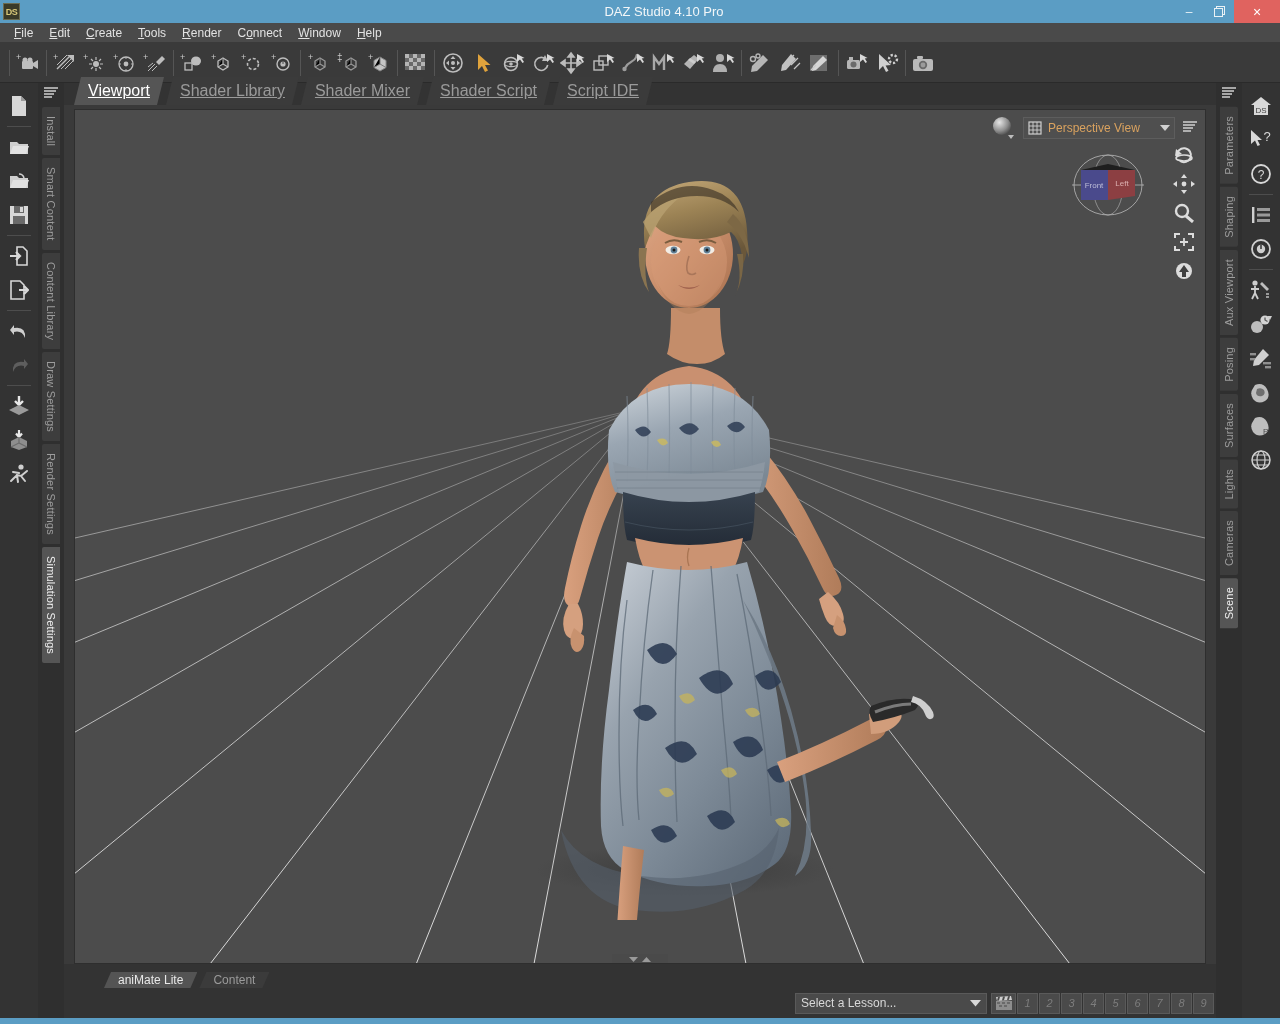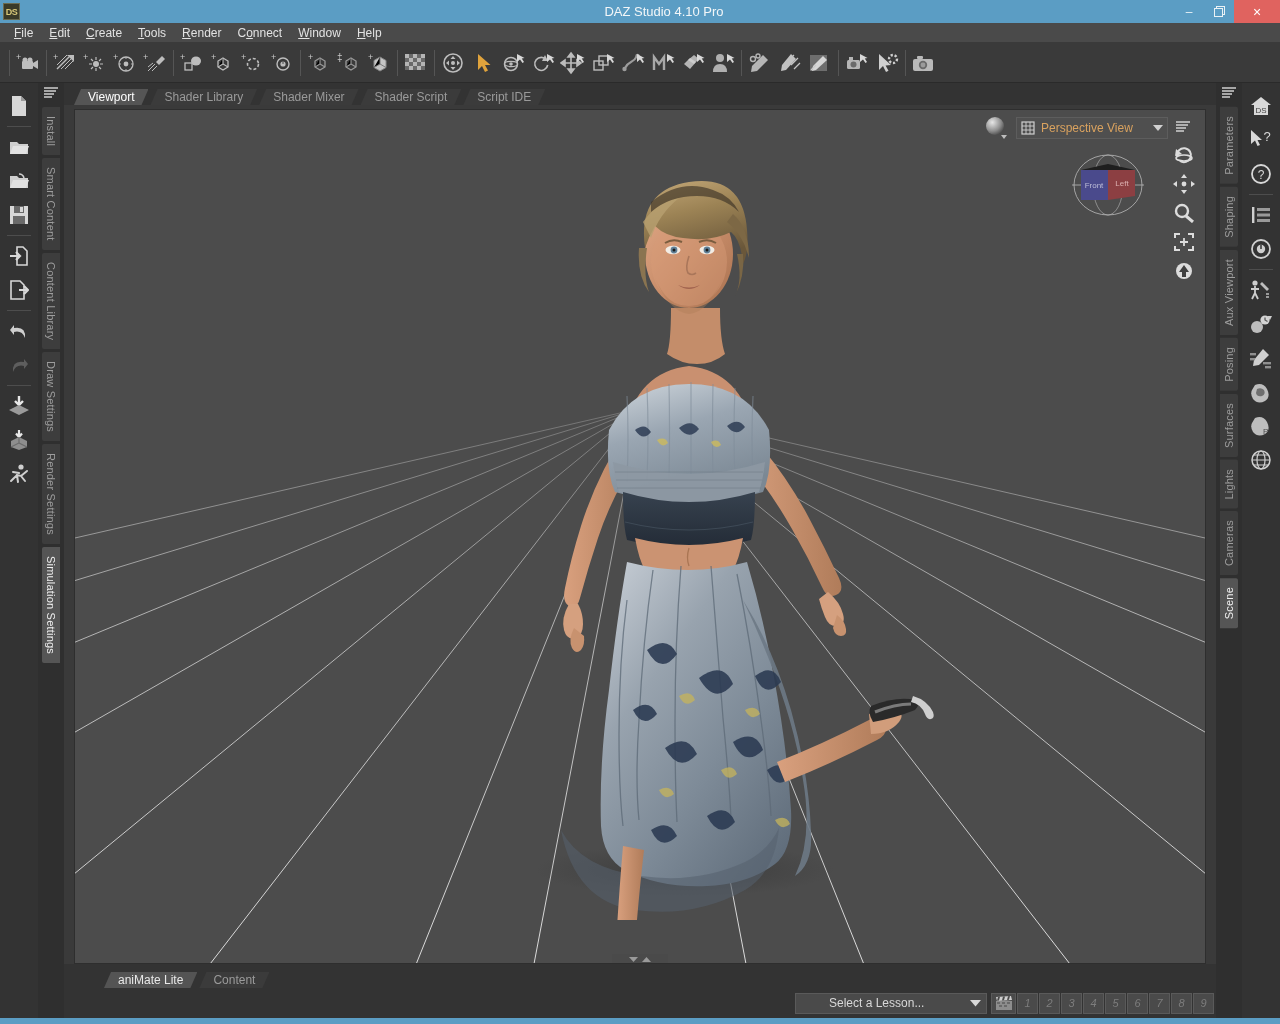--- a/index.html
+++ b/index.html
@@ -86,37 +86,38 @@
 
   
   .center { flex:1 1 auto; display:flex; flex-direction:column; min-width:0;
             background:#3a3a3a; }
 
   .tabstrip {
     height:22px; background:#333333; display:flex; align-items:flex-end;
     padding-left:10px; flex:0 0 22px;
   }
   .htab {
-    height:16px; padding:0 14px; display:flex; align-items:center;
-    background:#3b3b3b; color:#9a9a9a; font-size:12px; margin-right:2px;
+    height:28px; padding:0 14px; display:flex; align-items:center;
+    background:#3b3b3b; color:#9a9a9a; font-size:16px; margin-right:2px;
     clip-path: polygon(7px 0, 100% 0, calc(100% - 7px) 100%, 0 100%);
+    text-decoration: underline;
   }
   .htab.active { background:#555555; color:#ffffff; }
 
   
   .viewport-wrap { flex:1 1 auto; position:relative; padding:4px 10px 0 10px;
                    display:flex; min-height:0; }
   .viewport {
     position:relative; flex:1 1 auto; background:#4c4c4c;
     border:1px solid #2e2e2e; overflow:hidden;
   }
   .vp-grid { position:absolute; inset:0; }
 
   .vp-header {
-    position:absolute; top:6px; right:13px; display:flex; align-items:center; gap:6px;
+    position:absolute; top:6px; right:6px; display:flex; align-items:center; gap:6px;
     z-index:5;
   }
   .drawstyle-btn { width:26px; height:24px; position:relative; }
   .viewsel {
     height:22px; background:#4f4f4f; border:1px solid #5d5d5d;
     display:flex; align-items:center; padding:0 4px; gap:6px; min-width:152px;
   }
   .viewsel .label { color:#d9a25f; font-size:12px; flex:1; }
   .pane-menu { width:18px; height:20px; display:flex; align-items:center;
                justify-content:center; color:#cfcfcf; }
@@ -149,21 +150,21 @@
 
   .bottombar {
     height:30px; background:#333333; display:flex; align-items:center;
     flex:0 0 30px; padding:0 2px 0 6px;
   }
   .bb-spacer { flex:1 1 auto; }
   .lesson-sel {
     height:21px; min-width:192px; background:#4a4a4a; border:1px solid #5a5a5a;
     display:flex; align-items:center; padding:0 5px; color:#d8d8d8; font-size:12px;
   }
-  .lesson-sel .cap { flex:1;margin-left:28px; }
+  .lesson-sel .cap { flex:1; }
   .numbtn {
     width:21px; height:21px; background:#4a4a4a; border:1px solid #5a5a5a;
     display:flex; align-items:center; justify-content:center;
     color:#7d7d7d; font-size:11px; font-style:italic; margin-left:1px;
   }
   .clapper {
     width:25px; height:21px; background:#4a4a4a; border:1px solid #5a5a5a;
     display:flex; align-items:center; justify-content:center; margin-left:4px;
   }
 

